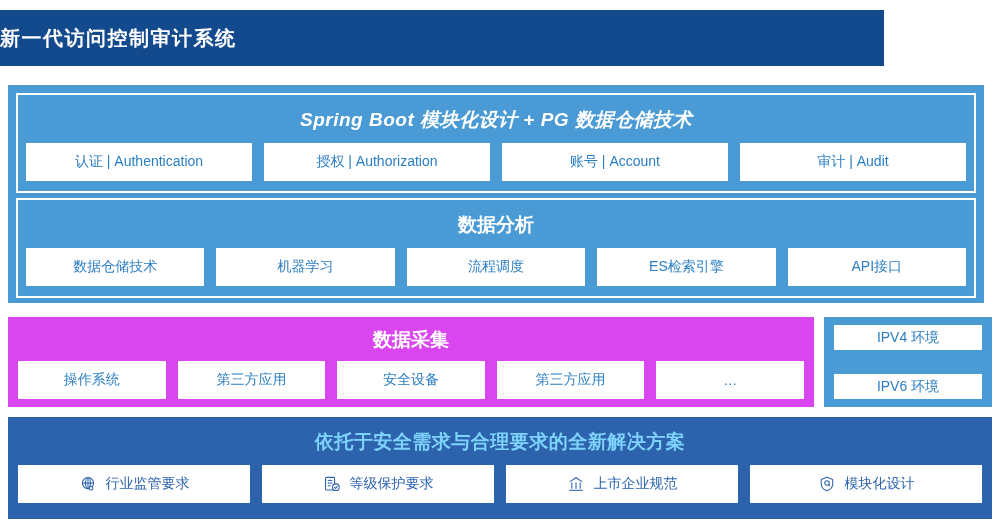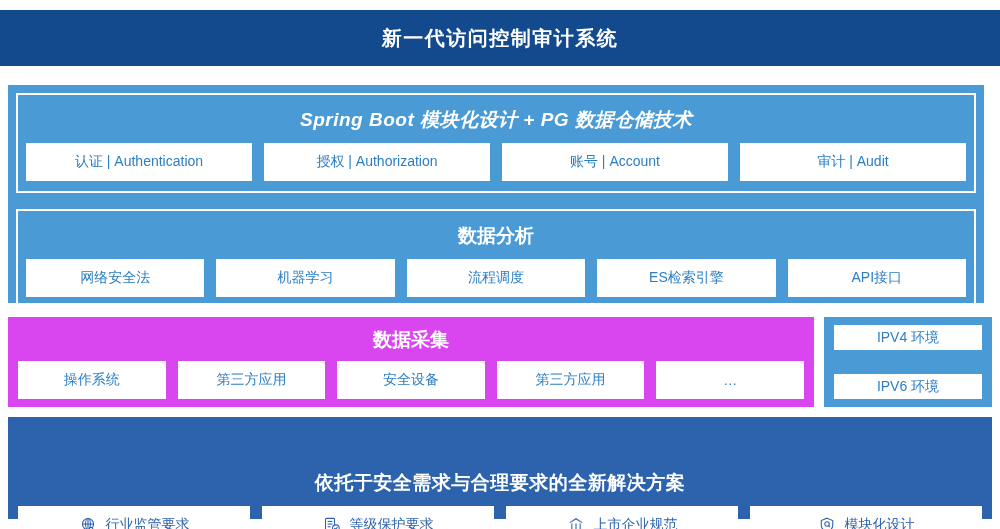--- a/index.html
+++ b/index.html
@@ -7,41 +7,41 @@
     width: 1000px; height: 529px;
     background: #ffffff;
     font-family: "Liberation Sans", "DejaVu Sans", sans-serif;
     overflow: hidden;
   }
   .page { width: 1000px; height: 529px; position: relative; }
 
   
   .header {
     position: absolute; left: 0; top: 10px;
-    width: 1000px; height: 56px;
+    width: 884px; height: 56px;
     background: #134a8e;
-    display: flex; align-items: center; justify-content: center;
+    display: flex; align-items: center; 
   }
   .header-title {
     color: #ffffff; font-size: 20px; font-weight: bold;
     letter-spacing: 1.5px;
   }
 
   
   .panel-upper {
     position: absolute; left: 8px; top: 85px;
     width: 976px; height: 218px;
     background: #4a9bd5;
     padding: 8px;
   }
   .group {
     border: 2px solid #ffffff;
     padding: 6px 8px 10px 8px;
   }
-  .group + .group { margin-top: 16px; }
+  .group + .group { margin-top: 5px; }
   .group-title {
     text-align: center; color: #ffffff;
     font-size: 19px; font-weight: bold;
     padding: 6px 0 10px 0;
   }
   .group-title.italic { font-style: italic; letter-spacing: .5px; }
 
   .chip-row { display: flex; gap: 12px; align-items: flex-end; }
   .chip {
     flex: 1 1 0;
@@ -80,23 +80,23 @@
   }
 
   
   .panel-bottom {
     position: absolute; left: 8px; top: 417px;
     width: 984px; height: 102px;
     background: #2d63ad;
     padding: 6px 10px 10px 10px;
   }
   .bottom-title {
-    text-align: center; color: #ffffff;
+    text-align: center; color: #7dd3fc;
     font-size: 19px; font-weight: bold;
-    padding: 6px 0 10px 0; letter-spacing: .5px; margin-top: 41px;
+    padding: 6px 0 10px 0; letter-spacing: .5px;
   }
   .bottom-chip {
     flex: 1 1 0; background: #ffffff; height: 38px;
     display: flex; align-items: center; justify-content: center; gap: 9px;
     color: #2d63ad; font-size: 14px;
   }
   .ico { width: 18px; height: 18px; display: block; flex: none; }
   .ico svg { display: block; }
 </style>
 </head>
@@ -116,21 +116,21 @@
         <div class="chip">认证 | Authentication</div>
         <div class="chip">授权 | Authorization</div>
         <div class="chip">账号 | Account</div>
         <div class="chip">审计 | Audit</div>
       </div>
     </div>
 
     <div class="group">
       <div class="group-title">数据分析</div>
       <div class="chip-row">
-        <div class="chip">网络安全法</div>
+        <div class="chip">数据仓储技术</div>
         <div class="chip">机器学习</div>
         <div class="chip">流程调度</div>
         <div class="chip">ES检索引擎</div>
         <div class="chip">API接口</div>
       </div>
     </div>
 
   </div>
 
   <div class="collect-wrap">

